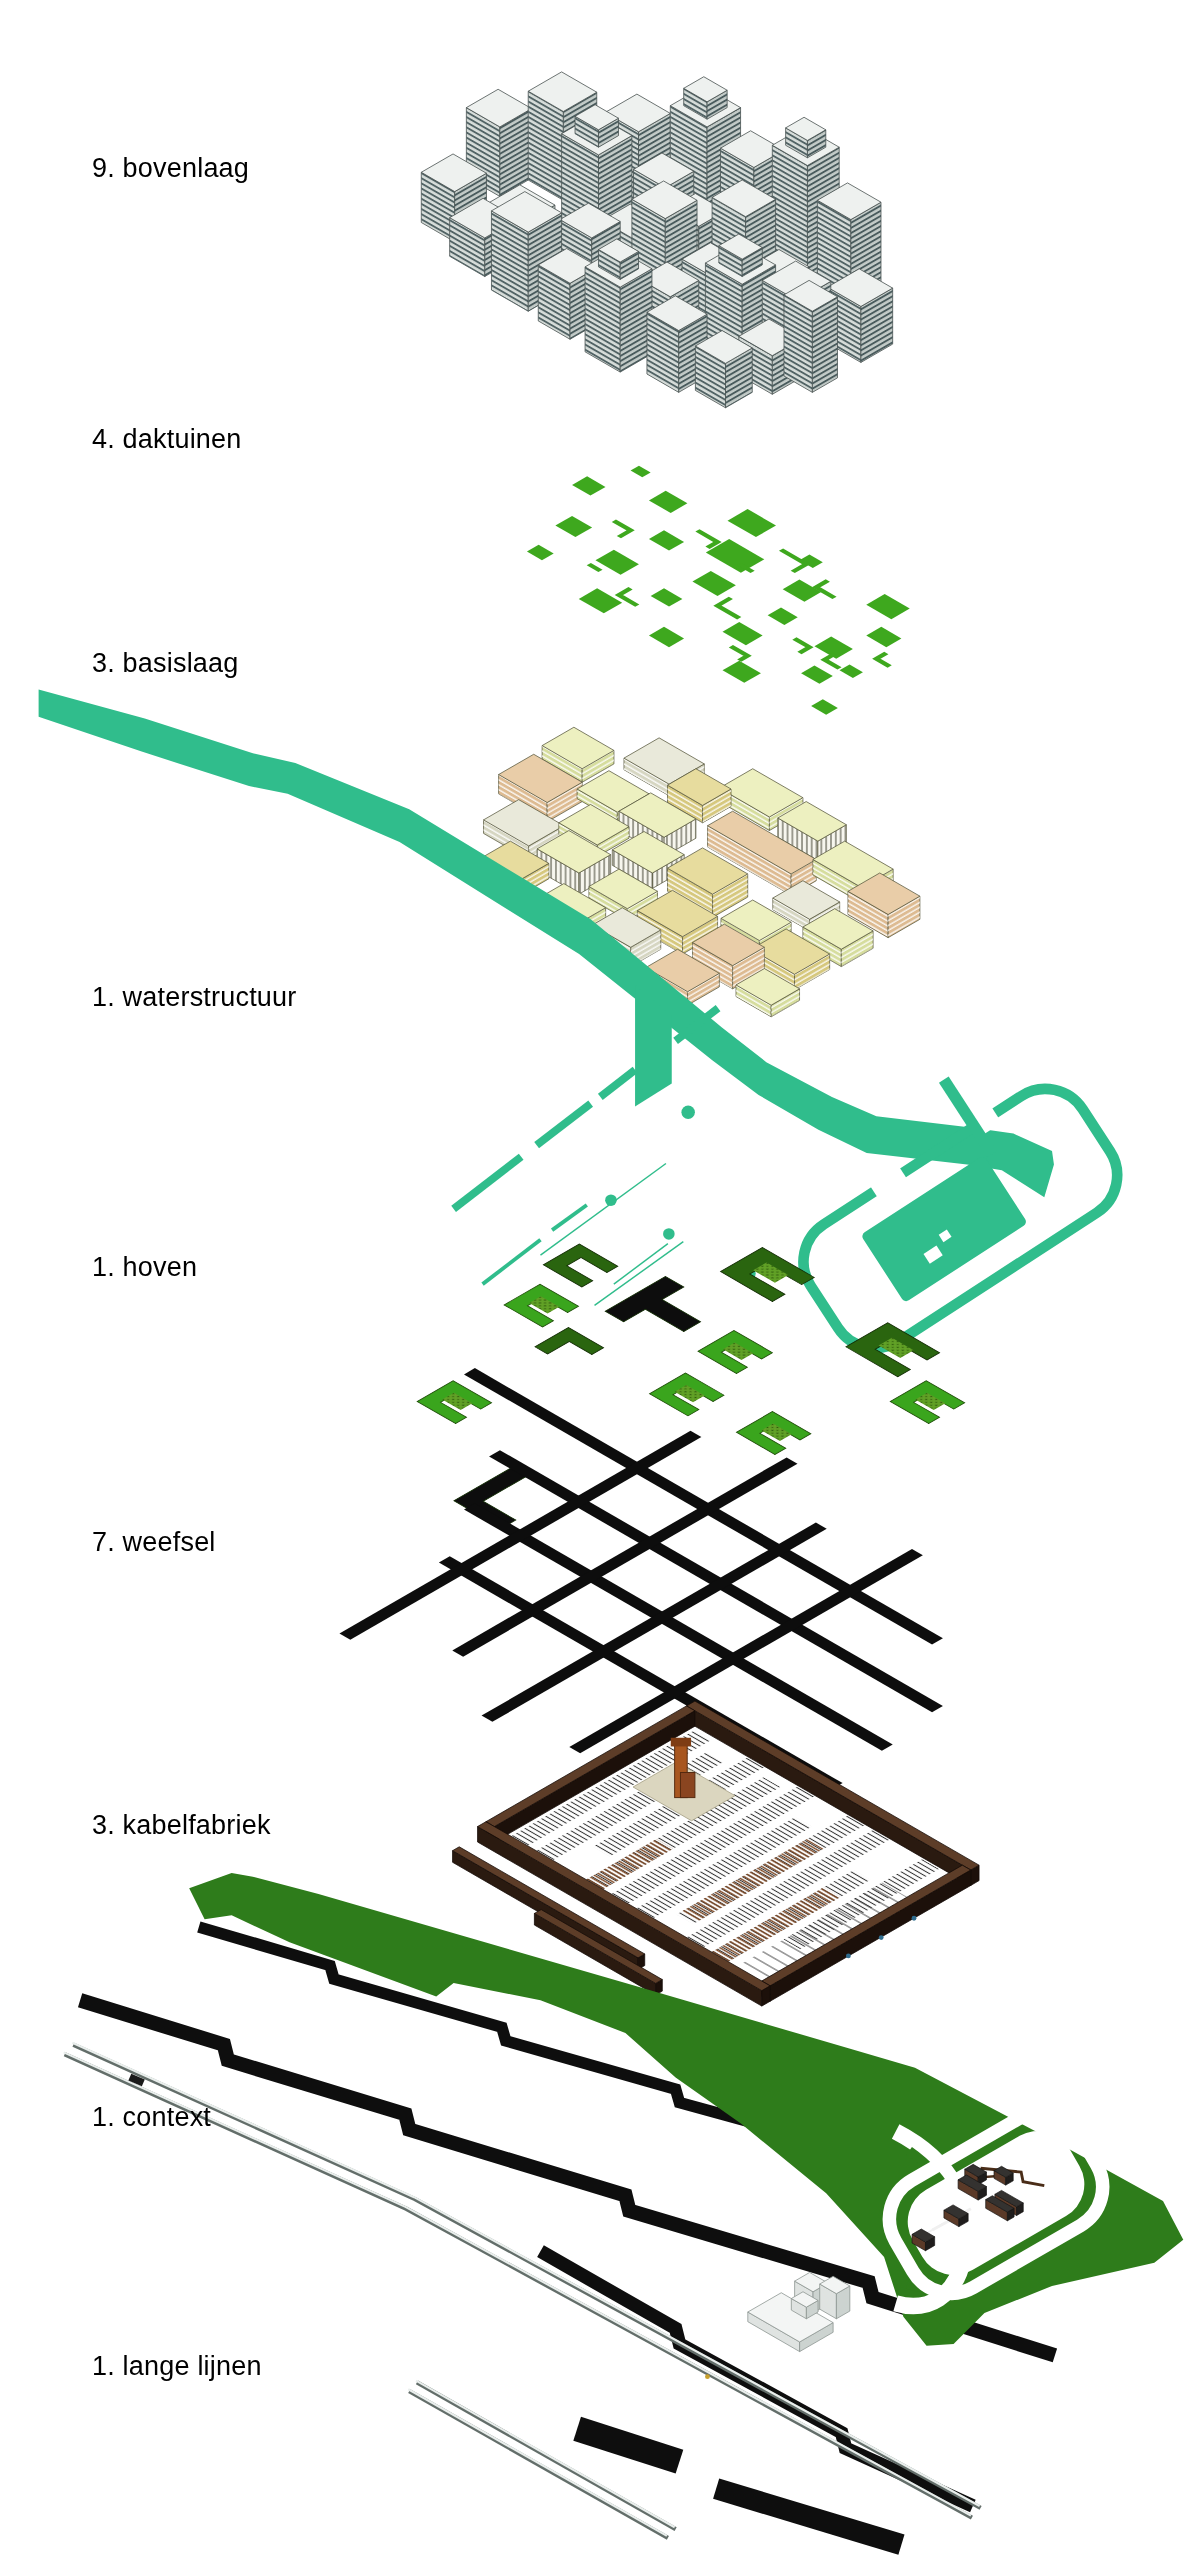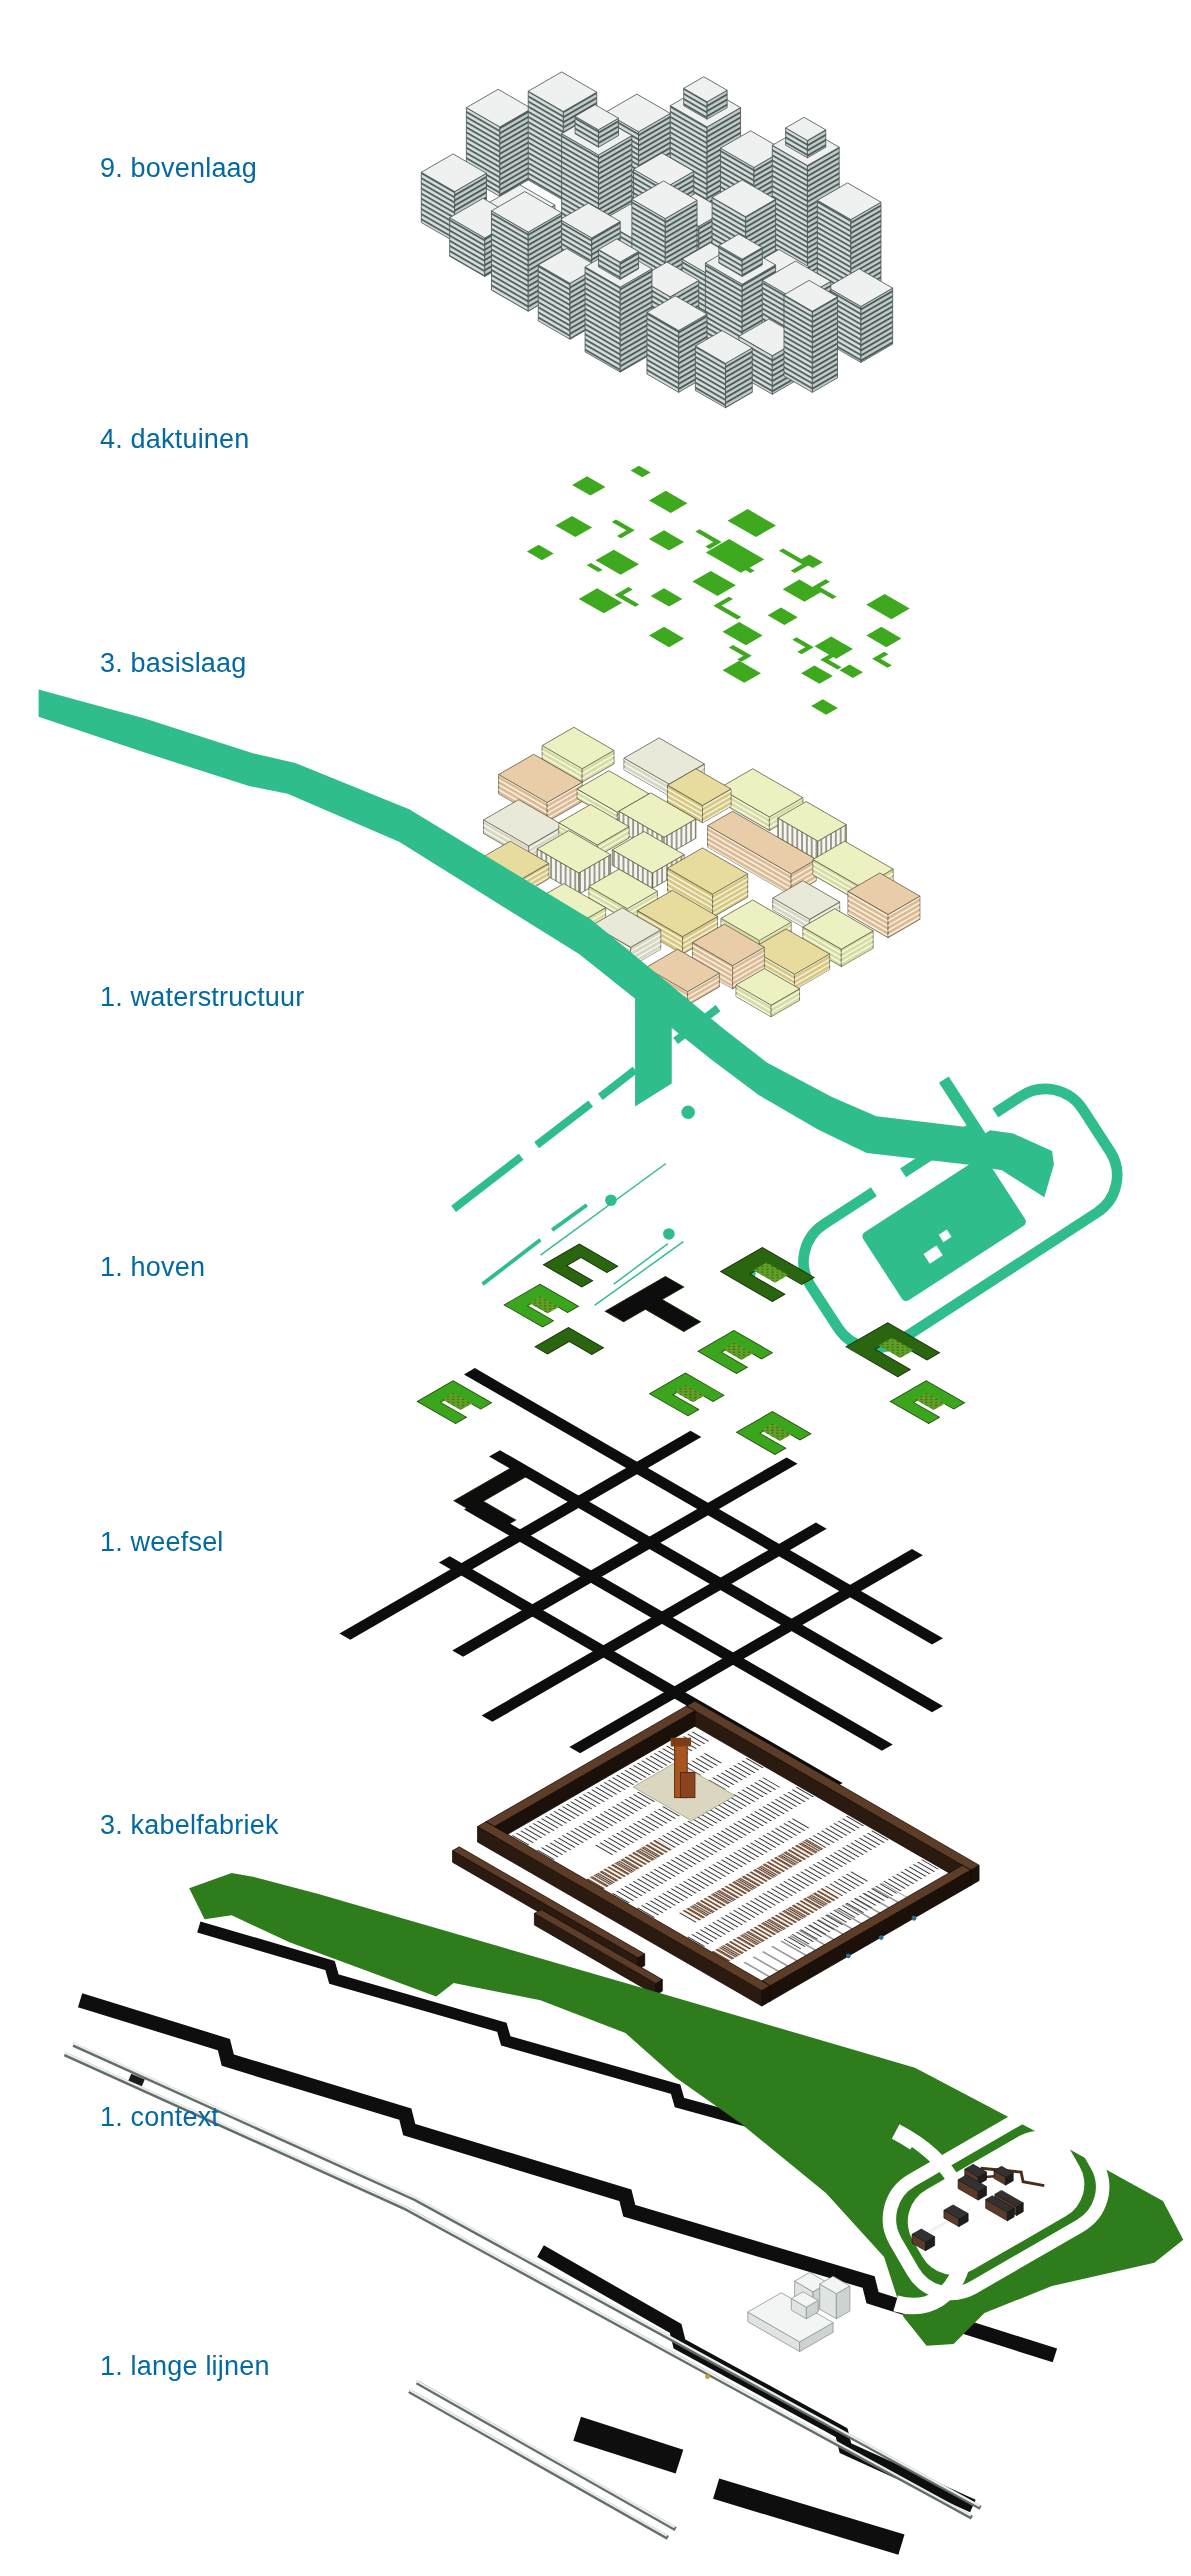--- a/index.html
+++ b/index.html
@@ -1,19 +1,19 @@
 <!DOCTYPE html>
 <html><head>
 <meta charset="utf-8">
 <style>
   html,body{margin:0;padding:0;background:#ffffff;}
   .stage{position:relative;width:1191px;height:2576px;background:#ffffff;overflow:hidden;
          font-family:"Liberation Sans", sans-serif;}
   .stage svg{position:absolute;left:0;top:0;}
-  .lbl{position:absolute;left:100px;font-size:27px;line-height:29px;color:#0369a1;
+  .lbl{position:absolute;left:92px;font-size:27px;line-height:29px;color:#000000;
        letter-spacing:0.2px;white-space:nowrap;}
 </style>
 </head>
 <body>
 
 <div class="stage">
 
   <svg width="1191" height="2576" viewBox="0 0 1234 2668" xmlns="http://www.w3.org/2000/svg">
     <defs>
       <pattern id="dl30" width="6" height="4.6" patternUnits="userSpaceOnUse" patternTransform="rotate(30)">
@@ -602,18 +602,18 @@
         <circle cx="733" cy="2462" r="2.5" fill="#c8a12d"></circle>
         <polygon points="136,2148 150,2154 147,2161 133,2155" fill="#1a1a1a"></polygon>
       </g>
   </svg>
 
   <div class="lbl" style="top:154px">9. bovenlaag</div>
   <div class="lbl" style="top:425px">4. daktuinen</div>
   <div class="lbl" style="top:649px">3. basislaag</div>
   <div class="lbl" style="top:983px">1. waterstructuur</div>
   <div class="lbl" style="top:1253px">1. hoven</div>
-  <div class="lbl" style="top:1528px">1. weefsel</div>
+  <div class="lbl" style="top:1528px">7. weefsel</div>
   <div class="lbl" style="top:1811px">3. kabelfabriek</div>
   <div class="lbl" style="top:2103px">1. context</div>
   <div class="lbl" style="top:2352px">1. lange lijnen</div>
 </div>
 
 
 </body></html>

